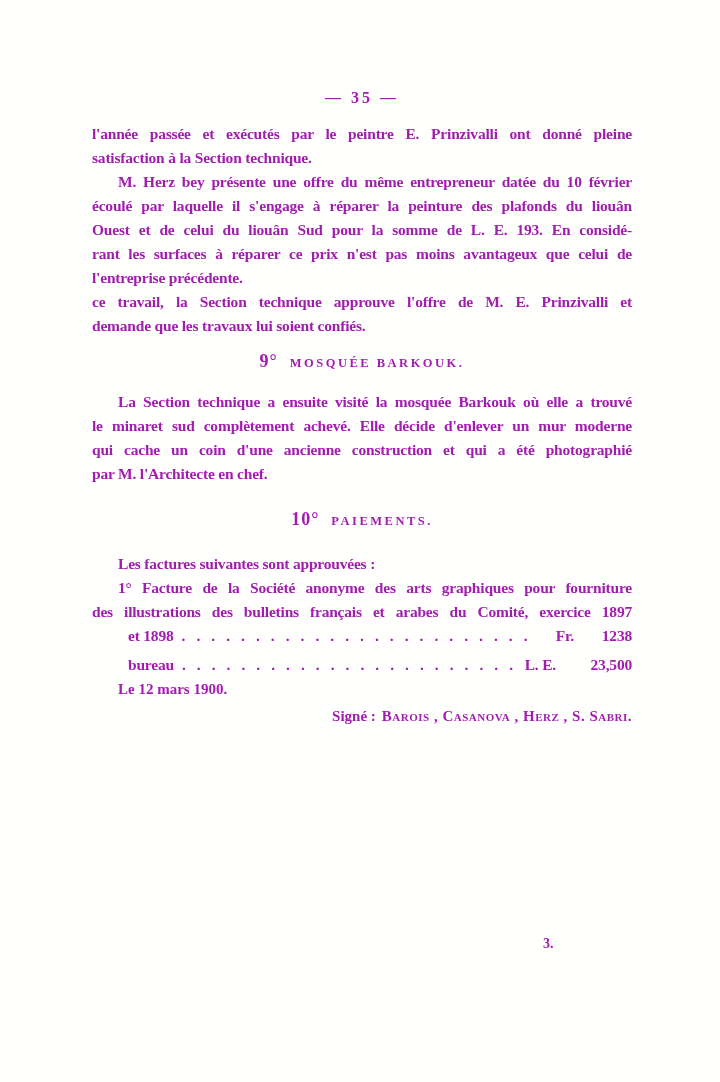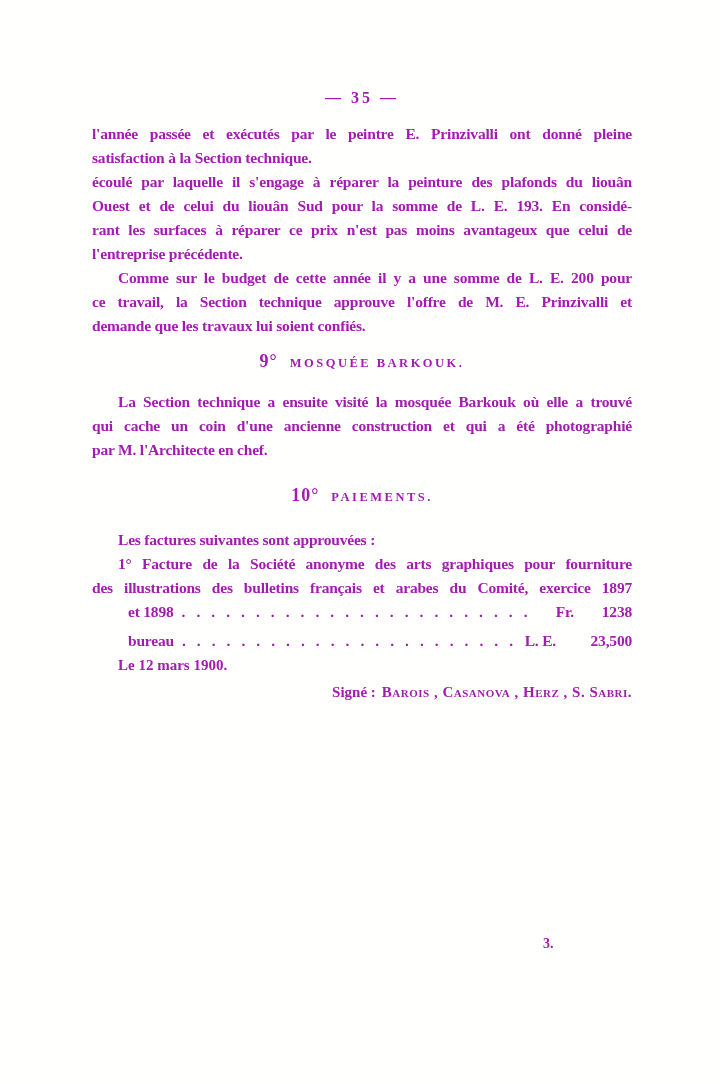--- a/index.html
+++ b/index.html
@@ -100,39 +100,40 @@
   <div class="content">
 
     <div class="pagenum">— 35 —</div>
 
     <div class="para">
       <div class="line">l'année passée et exécutés par le peintre E. Prinzivalli ont donné pleine</div>
       <div class="line last">satisfaction à la Section technique.</div>
     </div>
 
     <div class="para">
+      <div class="line indent">M. Herz bey présente une offre du même entrepreneur datée du 10 février</div>
       <div class="line">écoulé par laquelle il s'engage à réparer la peinture des plafonds du liouân</div>
       <div class="line">Ouest et de celui du liouân Sud pour la somme de L. E. 193. En considé-</div>
       <div class="line">rant les surfaces à réparer ce prix n'est pas moins avantageux que celui de</div>
       <div class="line last">l'entreprise précédente.</div>
     </div>
 
     <div class="para">
-      <div class="line indent">Comme sur le budget de cette année il y a une somme de L. E. 200 pour</div>
       <div class="line">ce travail, la Section technique approuve l'offre de M. E. Prinzivalli et</div>
       <div class="line last">demande que les travaux lui soient confiés.</div>
     </div>
 
     <div class="heading h9">
       <span class="hnum">9°</span>
       <span class="htitle">MOSQUÉE BARKOUK.</span>
     </div>
 
     <div class="para">
       <div class="line indent">La Section technique a ensuite visité la mosquée Barkouk où elle a trouvé</div>
+      <div class="line">le minaret sud complètement achevé. Elle décide d'enlever un mur moderne</div>
       <div class="line">qui cache un coin d'une ancienne construction et qui a été photographié</div>
       <div class="line last">par M. l'Architecte en chef.</div>
     </div>
 
     <div class="heading h10">
       <span class="hnum">10°</span>
       <span class="htitle">PAIEMENTS.</span>
     </div>
 
     <div class="para">

